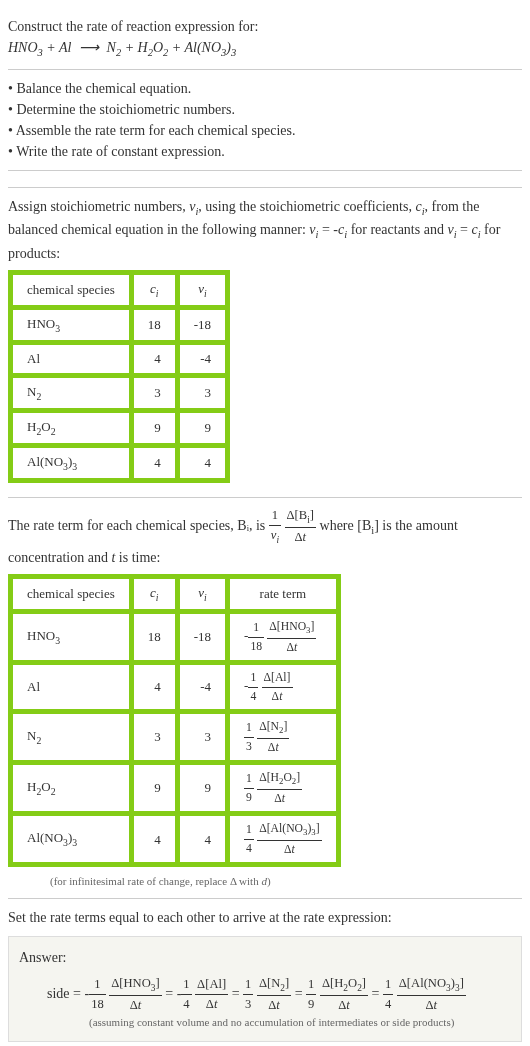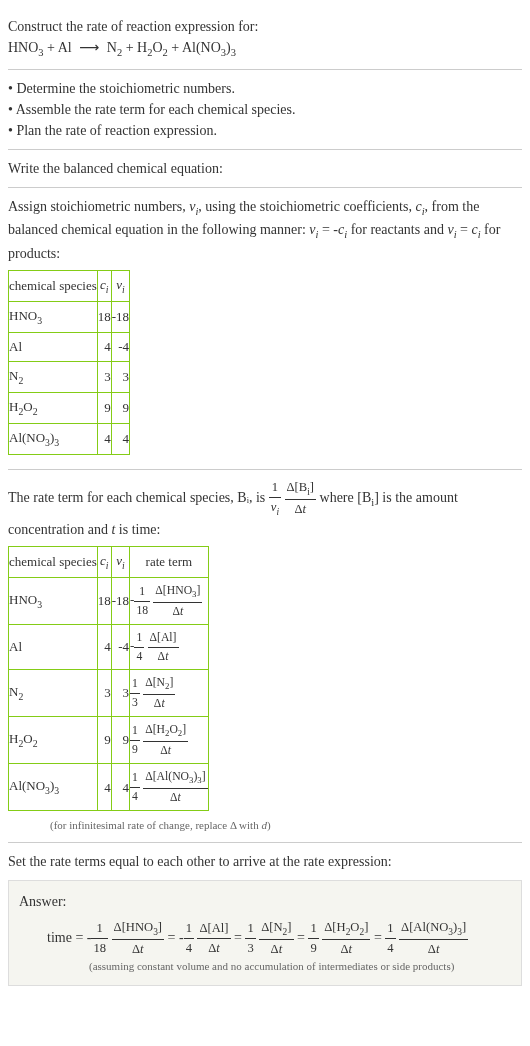--- a/index.html
+++ b/index.html
@@ -14,35 +14,36 @@
     }
     .section {
       border-bottom: 1px solid #ccc;
       padding: 8px 0;
     }
     .section:last-of-type {
       border-bottom: none;
     }
     .chem {
       font-family: Georgia, serif;
+      font-style: italic;
     }
     sub {
       font-size: 0.75em;
       vertical-align: sub;
     }
     .italic {
       font-style: italic;
     }
     table {
       border-collapse: collapse;
       margin: 6px 0;
     }
     th, td {
-      border: 1px solid #84cc16;
-      padding: 4px 0;
+      border: 5px solid #84cc16;
+      padding: 4px 14px;
       text-align: center;
       font-size: 13px;
     }
     th {
       font-weight: normal;
       background: #fff;
     }
     td.left {
       text-align: left;
     }
@@ -90,27 +91,27 @@
 <body>
 
 <div class="section">
   <div>Construct the rate of reaction expression for:</div>
   <div class="chem">
     HNO<sub>3</sub> + Al <span class="arrow">⟶</span> N<sub>2</sub> + H<sub>2</sub>O<sub>2</sub> + Al(NO<sub>3</sub>)<sub>3</sub>
   </div>
 </div>
 
 <div class="section">
+  <div>• Balance the chemical equation.</div>
   <div>• Determine the stoichiometric numbers.</div>
   <div>• Assemble the rate term for each chemical species.</div>
-  <div>• Plan the rate of reaction expression.</div>
-</div>
-
-<div class="section">
-  <div>Write the balanced chemical equation:</div>
+  <div>• Write the rate of constant expression.</div>
+</div>
+
+<div class="section">
 </div>
 
 <div class="section">
   <div>
     Assign stoichiometric numbers, <span class="italic">ν<sub>i</sub></span>, using the stoichiometric coefficients, <span class="italic">c<sub>i</sub></span>, from the balanced chemical equation in the following manner: <span class="italic">ν<sub>i</sub></span> = -<span class="italic">c<sub>i</sub></span> for reactants and <span class="italic">ν<sub>i</sub></span> = <span class="italic">c<sub>i</sub></span> for products:
   </div>
   <table>
     <tbody>
         <tr>
       <th>chemical species</th>
@@ -211,21 +212,21 @@
   <div class="small-note">
     (for infinitesimal rate of change, replace Δ with <span class="italic">d</span>)
   </div>
 </div>
 
 <div class="section">
   <div>Set the rate terms equal to each other to arrive at the rate expression:</div>
   <div class="answer-box">
     <div class="answer-label">Answer:</div>
     <div class="indent">
-      <span>time = </span>
+      <span>side = </span>
       <span>-</span><span class="frac"><span class="num">1</span><span class="den">18</span></span>
       <span class="frac"><span class="num">Δ[HNO<sub>3</sub>]</span><span class="den">Δ<span class="italic">t</span></span></span>
       = <span>-</span><span class="frac"><span class="num">1</span><span class="den">4</span></span>
       <span class="frac"><span class="num">Δ[Al]</span><span class="den">Δ<span class="italic">t</span></span></span>
       = <span class="frac"><span class="num">1</span><span class="den">3</span></span>
       <span class="frac"><span class="num">Δ[N<sub>2</sub>]</span><span class="den">Δ<span class="italic">t</span></span></span>
       = <span class="frac"><span class="num">1</span><span class="den">9</span></span>
       <span class="frac"><span class="num">Δ[H<sub>2</sub>O<sub>2</sub>]</span><span class="den">Δ<span class="italic">t</span></span></span>
       = <span class="frac"><span class="num">1</span><span class="den">4</span></span>
       <span class="frac"><span class="num">Δ[Al(NO<sub>3</sub>)<sub>3</sub>]</span><span class="den">Δ<span class="italic">t</span></span></span>

